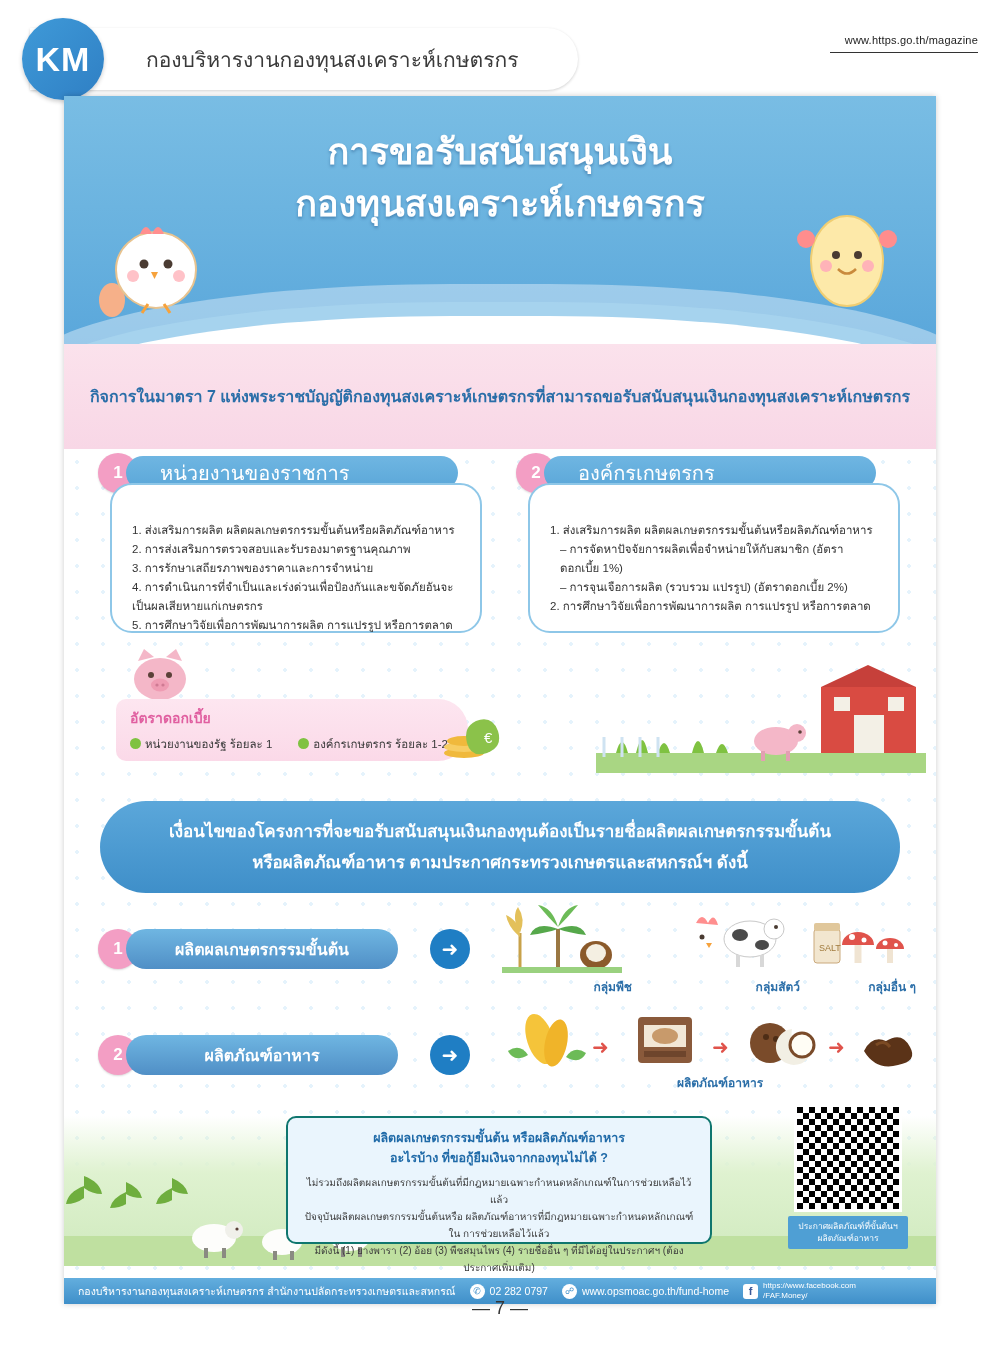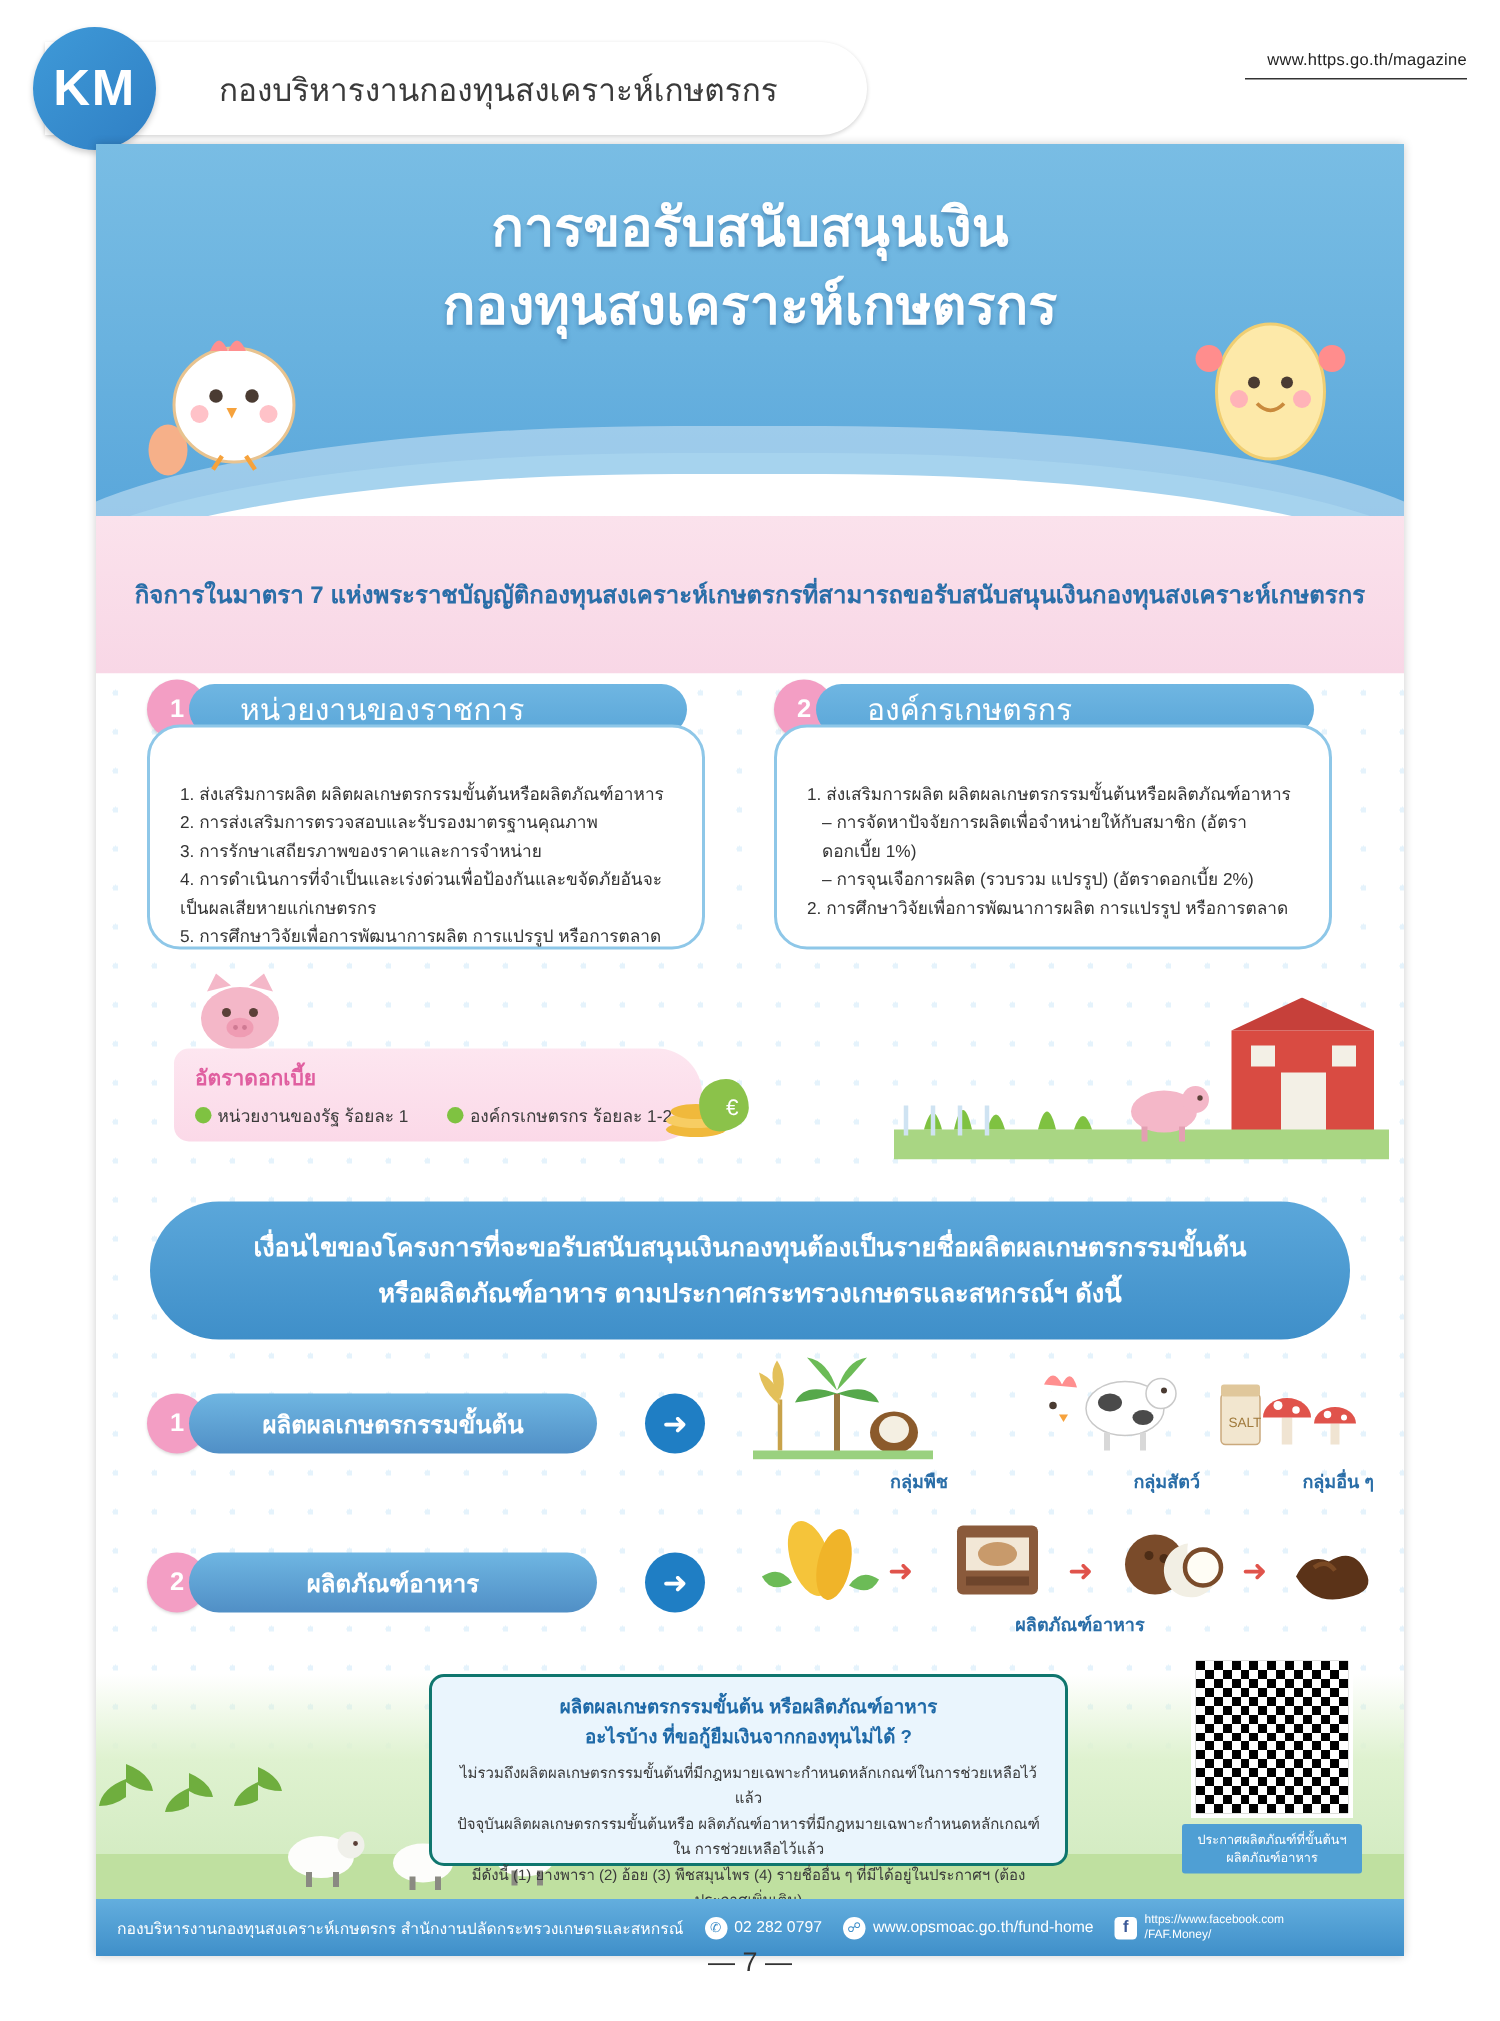--- a/index.html
+++ b/index.html
@@ -120,20 +120,21 @@
     display:flex; align-items:center; padding-left:18px;
     margin-left:-22px; padding-left:34px;
   }
 
   .card {
     position:absolute;
     border:2px solid #8ec7e8;
     border-radius:22px;
     background:#ffffff;
     padding:12px 16px;
+    margin-left:12px;
   }
   .card ol { margin:4px 0 0 0; padding-left:20px; }
   .card li { font-size:11.5px; color:#333; line-height:1.65; }
   .card .sub { font-size:11.5px; color:#333; line-height:1.65; padding-left:10px; }
 
   .sec1-head { position:absolute; left:34px; top:4px; width:360px; }
   .sec2-head { position:absolute; left:452px; top:4px; width:360px; }
   .card1 { left:34px; top:34px; width:372px; height:150px; padding-top:26px; }
   .card2 { left:452px; top:34px; width:372px; height:150px; padding-top:26px; }
 
@@ -205,21 +206,21 @@
     margin-top:4px; background:#4f9fd4; color:#fff; font-size:8.5px;
     text-align:center; padding:4px 2px; line-height:1.45; border-radius:2px;
   }
 
   
   .scenery {
     position:absolute; left:0; bottom:38px; width:100%; height:150px;
     background:linear-gradient(180deg,rgba(255,255,255,0) 0%, #dff2d0 38%, #cfe9bd 100%);
   }
   .footer-bar {
-    position:absolute; left:0; bottom:0; width:100%; height:38px;
+    position:absolute; left:0; bottom:0; width:100%; height:26px;
     background:linear-gradient(180deg,#63aede,#3f8fc9);
     display:flex; align-items:center; color:#fff; font-size:10.5px; padding:0 14px; gap:14px;
   }
   .footer-bar .fitem { display:flex; align-items:center; gap:5px; }
   .circ-icon {
     width:15px; height:15px; border-radius:50%; background:#fff; color:#3f8fc9;
     font-size:9px; display:flex; align-items:center; justify-content:center;
   }
   .fb-icon {
     width:15px; height:15px; border-radius:3px; background:#fff; color:#3b5998;

